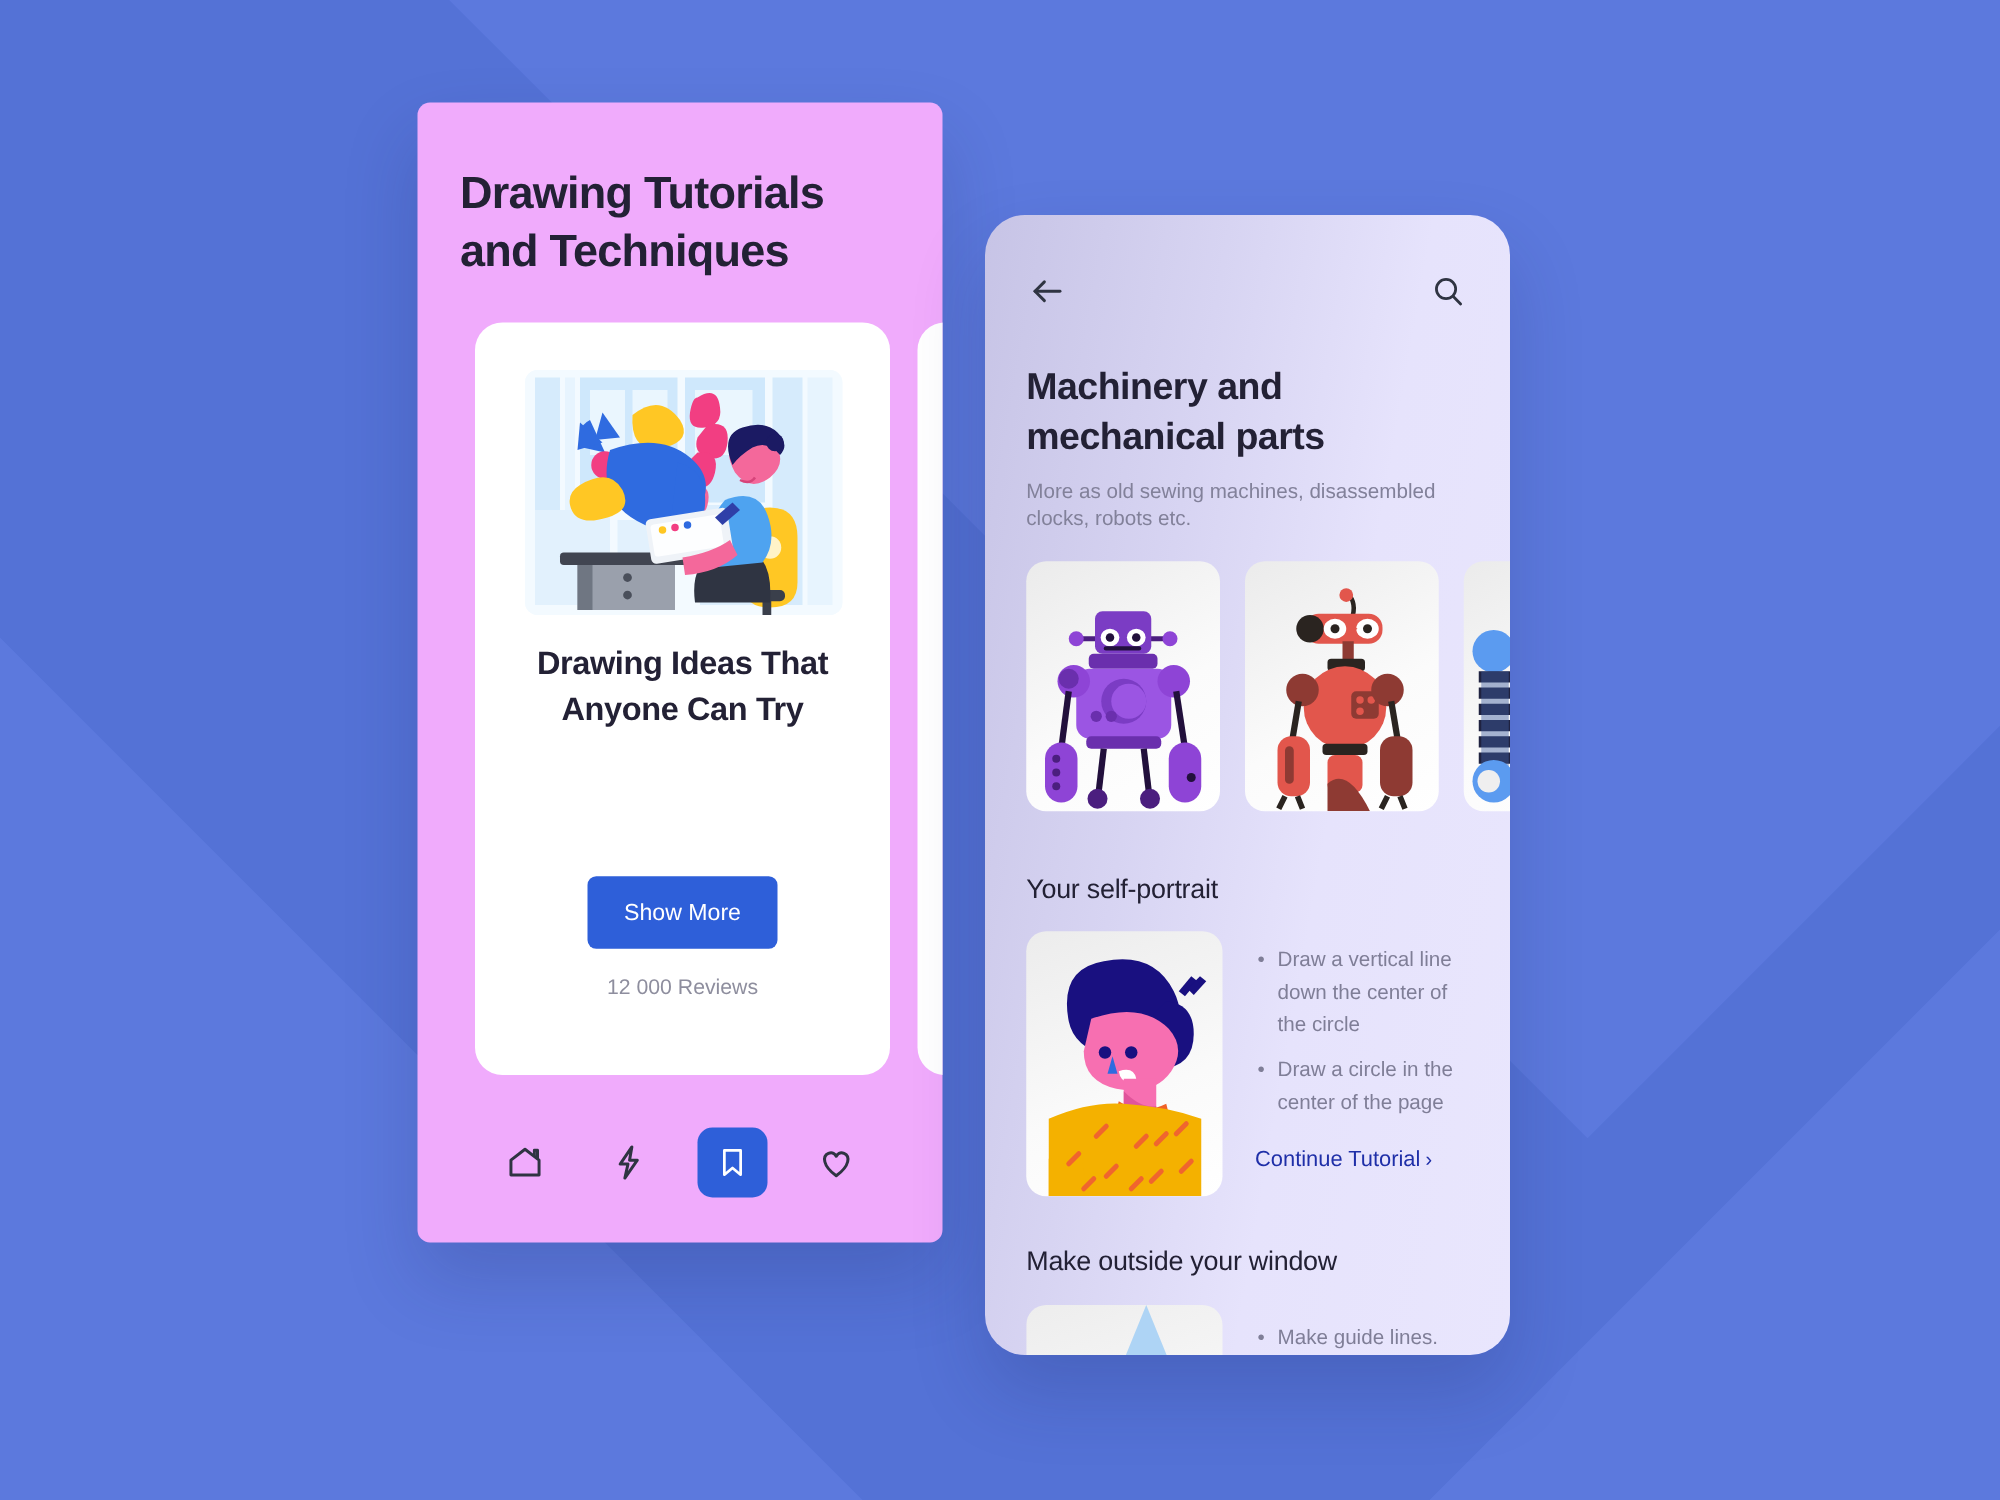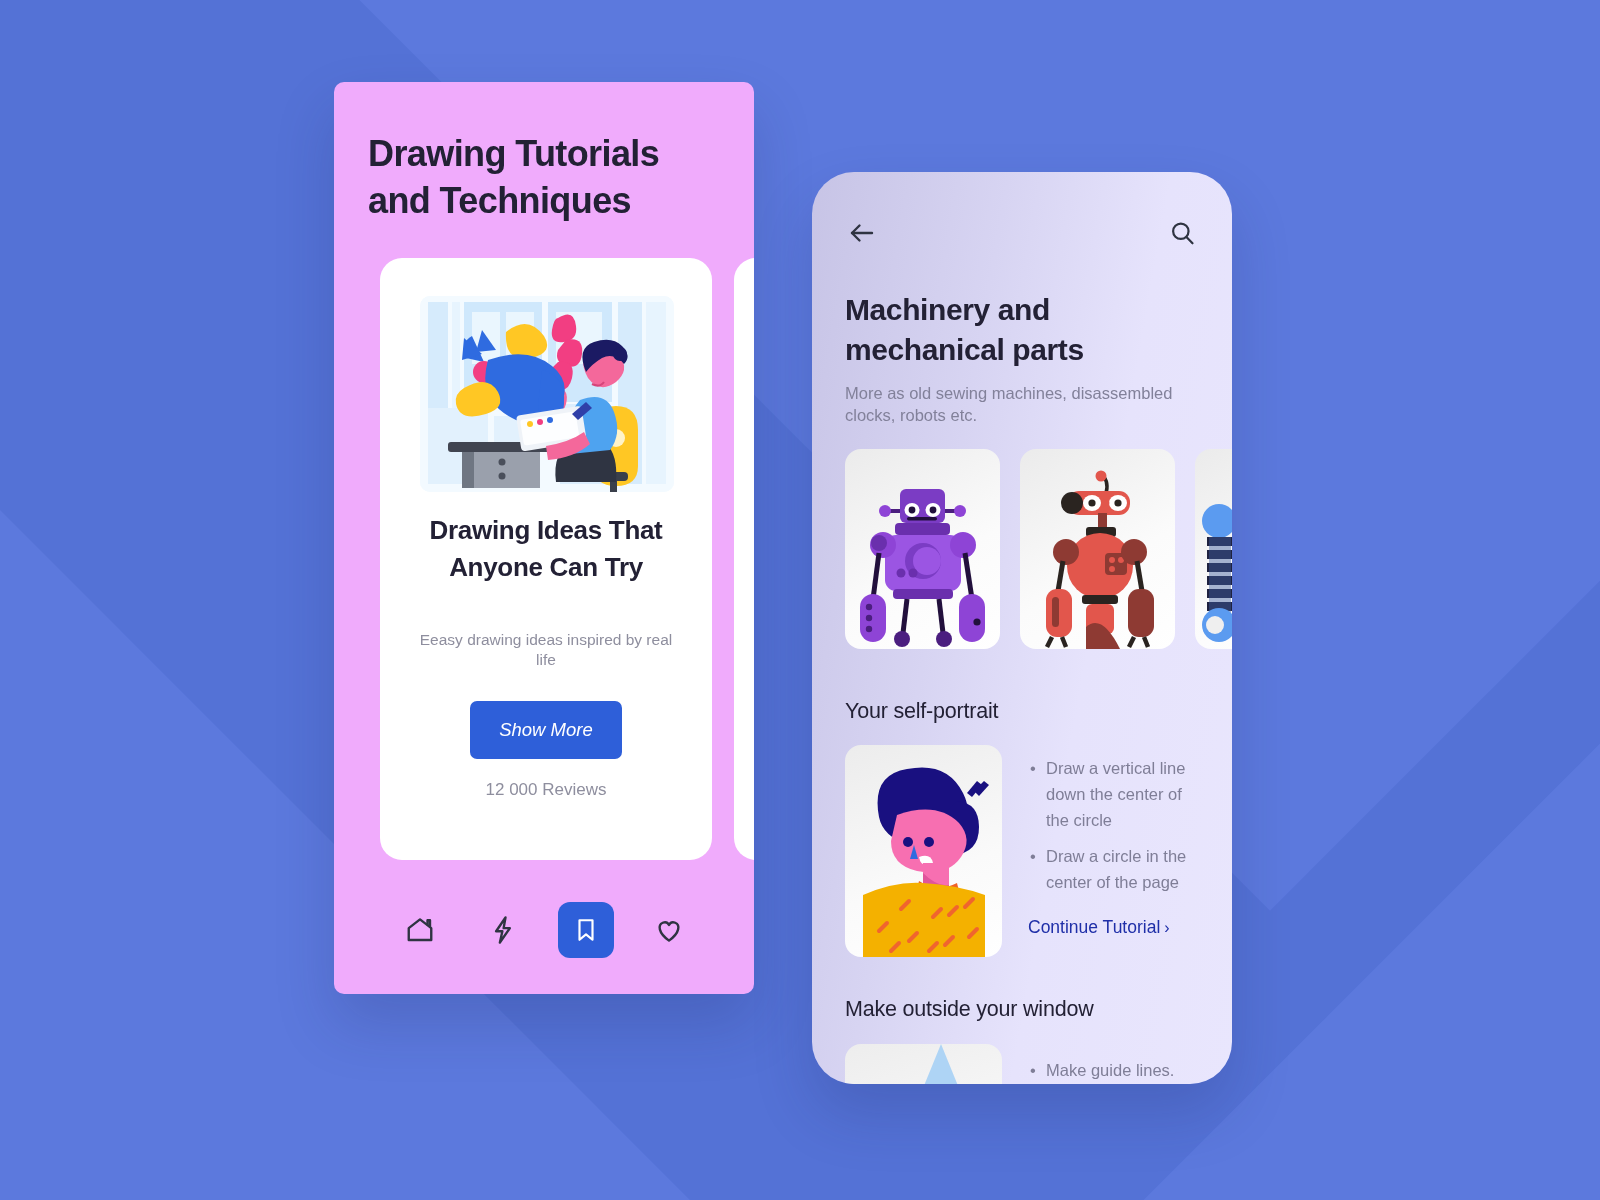--- a/index.html
+++ b/index.html
@@ -45,23 +45,24 @@
     overflow: hidden;
     box-shadow: 0 30px 60px rgba(30,40,100,.20);
   }
   #phone-left {
     left: 334px; top: 82px;
     width: 420px; height: 912px;
     background: #f0abfc;
     border-radius: 10px;
   }
   #phone-right {
-    left: 812px; top: 172px;
+    left: 788px; top: 172px;
     width: 420px; height: 912px;
     background: linear-gradient(100deg, #C7C4E6 0%, #D7D4F2 34%, #E6E3FC 62%, #E9E6FD 100%);
+    border-radius: 32px;
   }
 
   
   .l-title {
     position: absolute; left: 34px; top: 49px;
     width: 350px;
     font-size: 36px; font-weight: 700; line-height: 1.30;
     letter-spacing: -0.6px;
     color: #232135;
   }
@@ -101,21 +102,20 @@
   }
   .card-btn {
     position: absolute; left: 90px; top: 443px;
     width: 152px; height: 58px;
     border: none; border-radius: 7px;
     background: #2E5FD9;
     color: #fff;
     font-family: "Liberation Sans", sans-serif;
     font-size: 18.5px; font-weight: 500;
     cursor: pointer;
-    font-style: italic;
   }
   .card-rev {
     position: absolute; left: 26px; top: 522px;
     width: 280px; text-align: center;
     font-size: 17px; color: #8E8E9E;
   }
   .tabbar {
     position: absolute; left: 0; bottom: 32px;
     width: 420px; height: 64px;
     display: flex; align-items: center; justify-content: space-around;
@@ -288,21 +288,20 @@
             <circle cx="110" cy="128" r="3" fill="#FFC724"></circle>
             <circle cx="120" cy="126" r="3" fill="#F23E82"></circle>
             <circle cx="130" cy="124" r="3" fill="#2F6BE0"></circle>
 
             <path d="M126 150 q24 -4 38 -14 l6 12 q-16 14 -42 16z" fill="#F4689B"></path>
             <path d="M152 118 l14 -12 l6 6 l-14 12z" fill="#2F3FA8"></path>
           </svg>
         </div>
 
         <div class="card-h">Drawing Ideas That Anyone Can Try</div>
-        <div class="card-sub">Eeasy drawing ideas inspired by real life</div>
         <button class="card-btn">Show More</button>
         <div class="card-rev">12 000 Reviews</div>
       </div>
 
       <div class="card"></div>
     </div>
 
     <div class="tabbar">
       <div class="tab">
         <svg width="30" height="30" viewBox="0 0 24 24" fill="none" stroke="#2F3442" stroke-width="1.9" stroke-linecap="round" stroke-linejoin="round">

